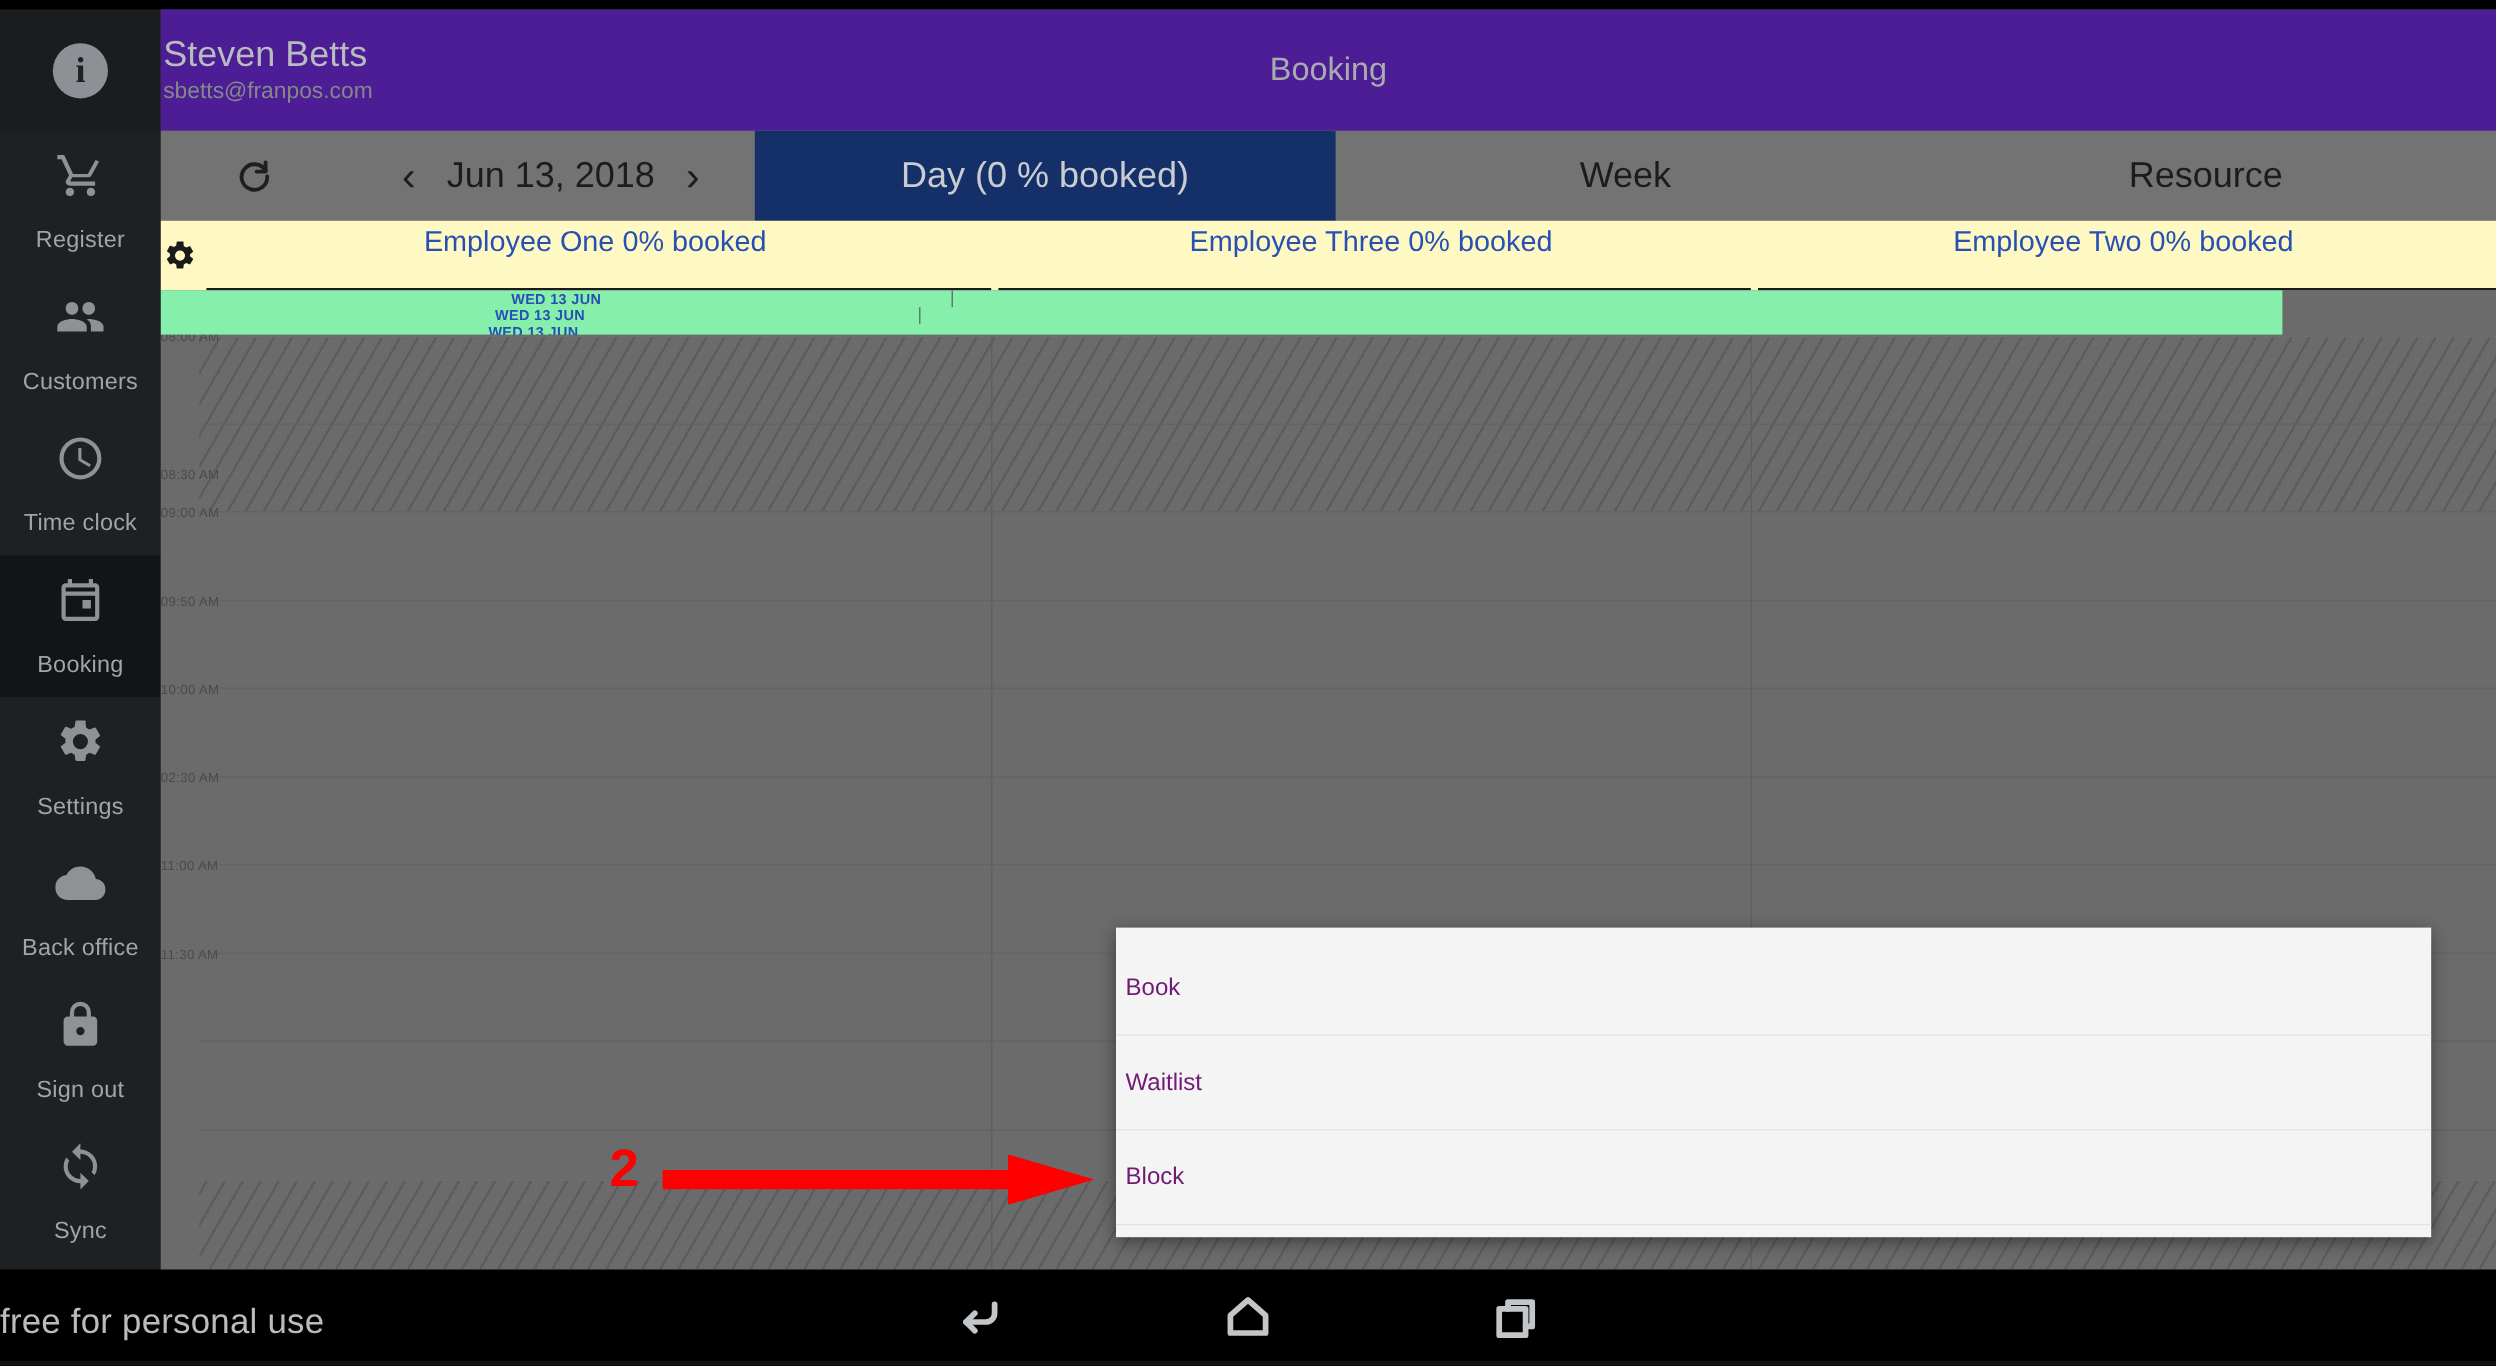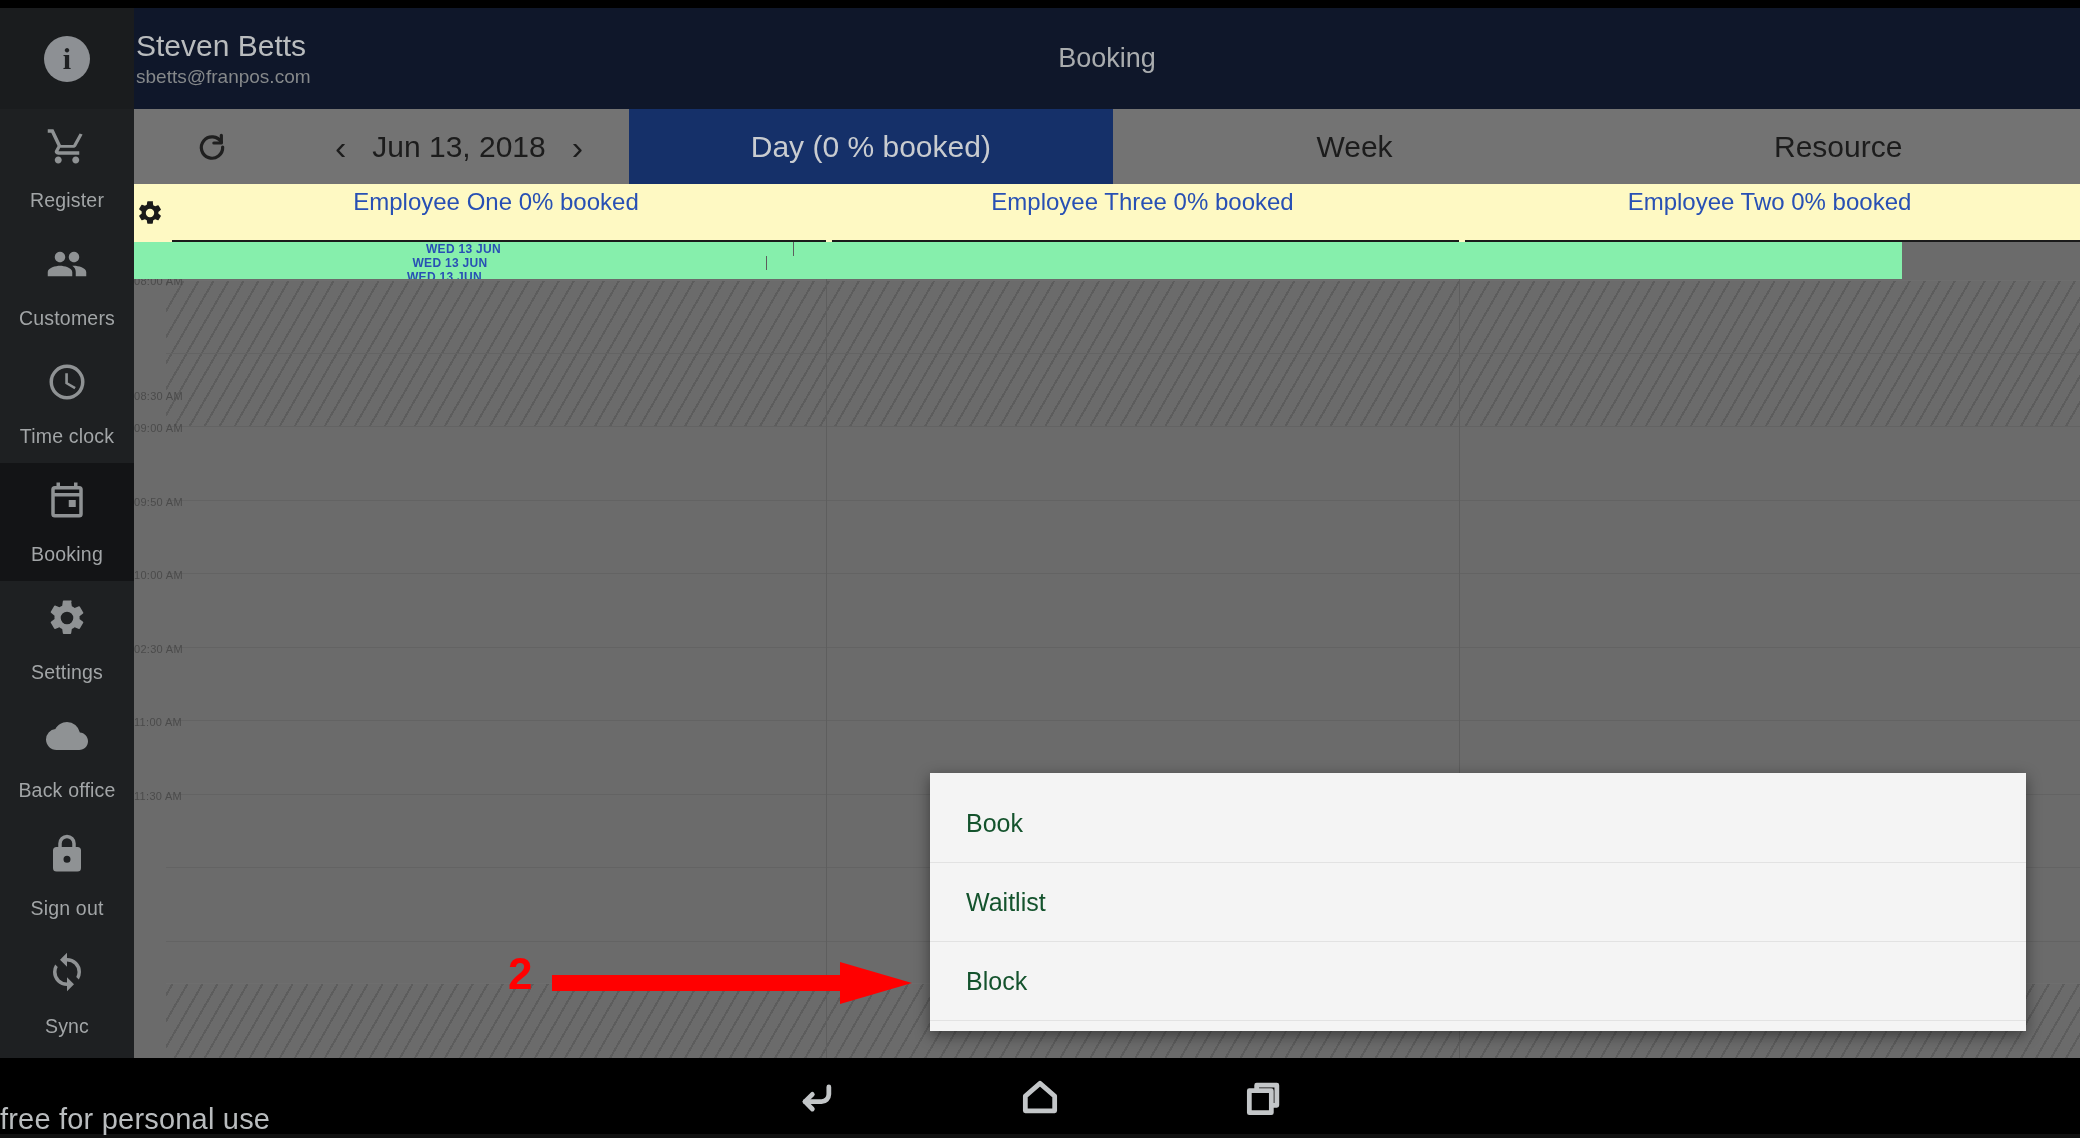--- a/index.html
+++ b/index.html
@@ -61,21 +61,21 @@
   .main {
     position: absolute; left: 134px; top: 8px;
     width: 1946px; height: 1050px;
     background: #6b6b6b;
   }
 
   
   .topbar {
     position: absolute; left: 0; top: 0;
     width: 1946px; height: 101px;
-    background: #0f172a;
+    background: #4c1d95;
     display: flex; align-items: center;
   }
   .user-block { padding-left: 2px; }
   .user-name { color: #b9bcbe; font-size: 30px; line-height: 36px; }
   .user-email { color: #85888a; font-size: 19px; line-height: 26px; }
   .app-title {
     position: absolute; left: 0; top: 0;
     width: 1946px; height: 101px;
     display: flex; align-items: center; justify-content: center;
     color: #a9acae; font-size: 27px;
@@ -208,22 +208,22 @@
   .popup {
     position: absolute;
     left: 930px; top: 773px;
     width: 1096px; height: 258px;
     background: #f4f4f4;
     box-shadow: 0 4px 14px rgba(0,0,0,0.45);
   }
   .popup-item {
     height: 79px;
     display: flex; align-items: center;
-    padding-left: 36px;
-    color: #14532d; font-size: 25px;
+    padding-left: 8px;
+    color: #701a75; font-size: 20px;
     border-bottom: 1px solid #e2e2e2;
   }
   .popup-item:last-child { border-bottom: none; }
   .popup-pad-top { height: 11px; }
   .popup-pad-bottom { height: 10px; }
 
   
   .annot-num {
     position: absolute; left: 508px; top: 952px;
     color: #ff0000; font-size: 44px; font-weight: bold;
@@ -240,21 +240,21 @@
   
   .navbar {
     position: absolute; left: 0; bottom: 0;
     width: 2080px; height: 80px;
     background: #000;
     display: flex; align-items: center; justify-content: center;
     gap: 180px;
   }
   .navbar-icon { width: 44px; height: 44px; stroke: #c3c6c8; fill: none; stroke-width: 2.6; }
   .watermark {
-    position: absolute; left: 0; bottom: 2px;
+    position: absolute; left: 0; bottom: 19px;
     color: #b9bcbe; font-size: 29px;
     letter-spacing: 0.2px;
     z-index: 70;
     pointer-events: none;
   }
   .bottom-rule {
     position: absolute; left: 0; bottom: 0;
     width: 2080px; height: 4px; background: #111;
   }
 </style>

